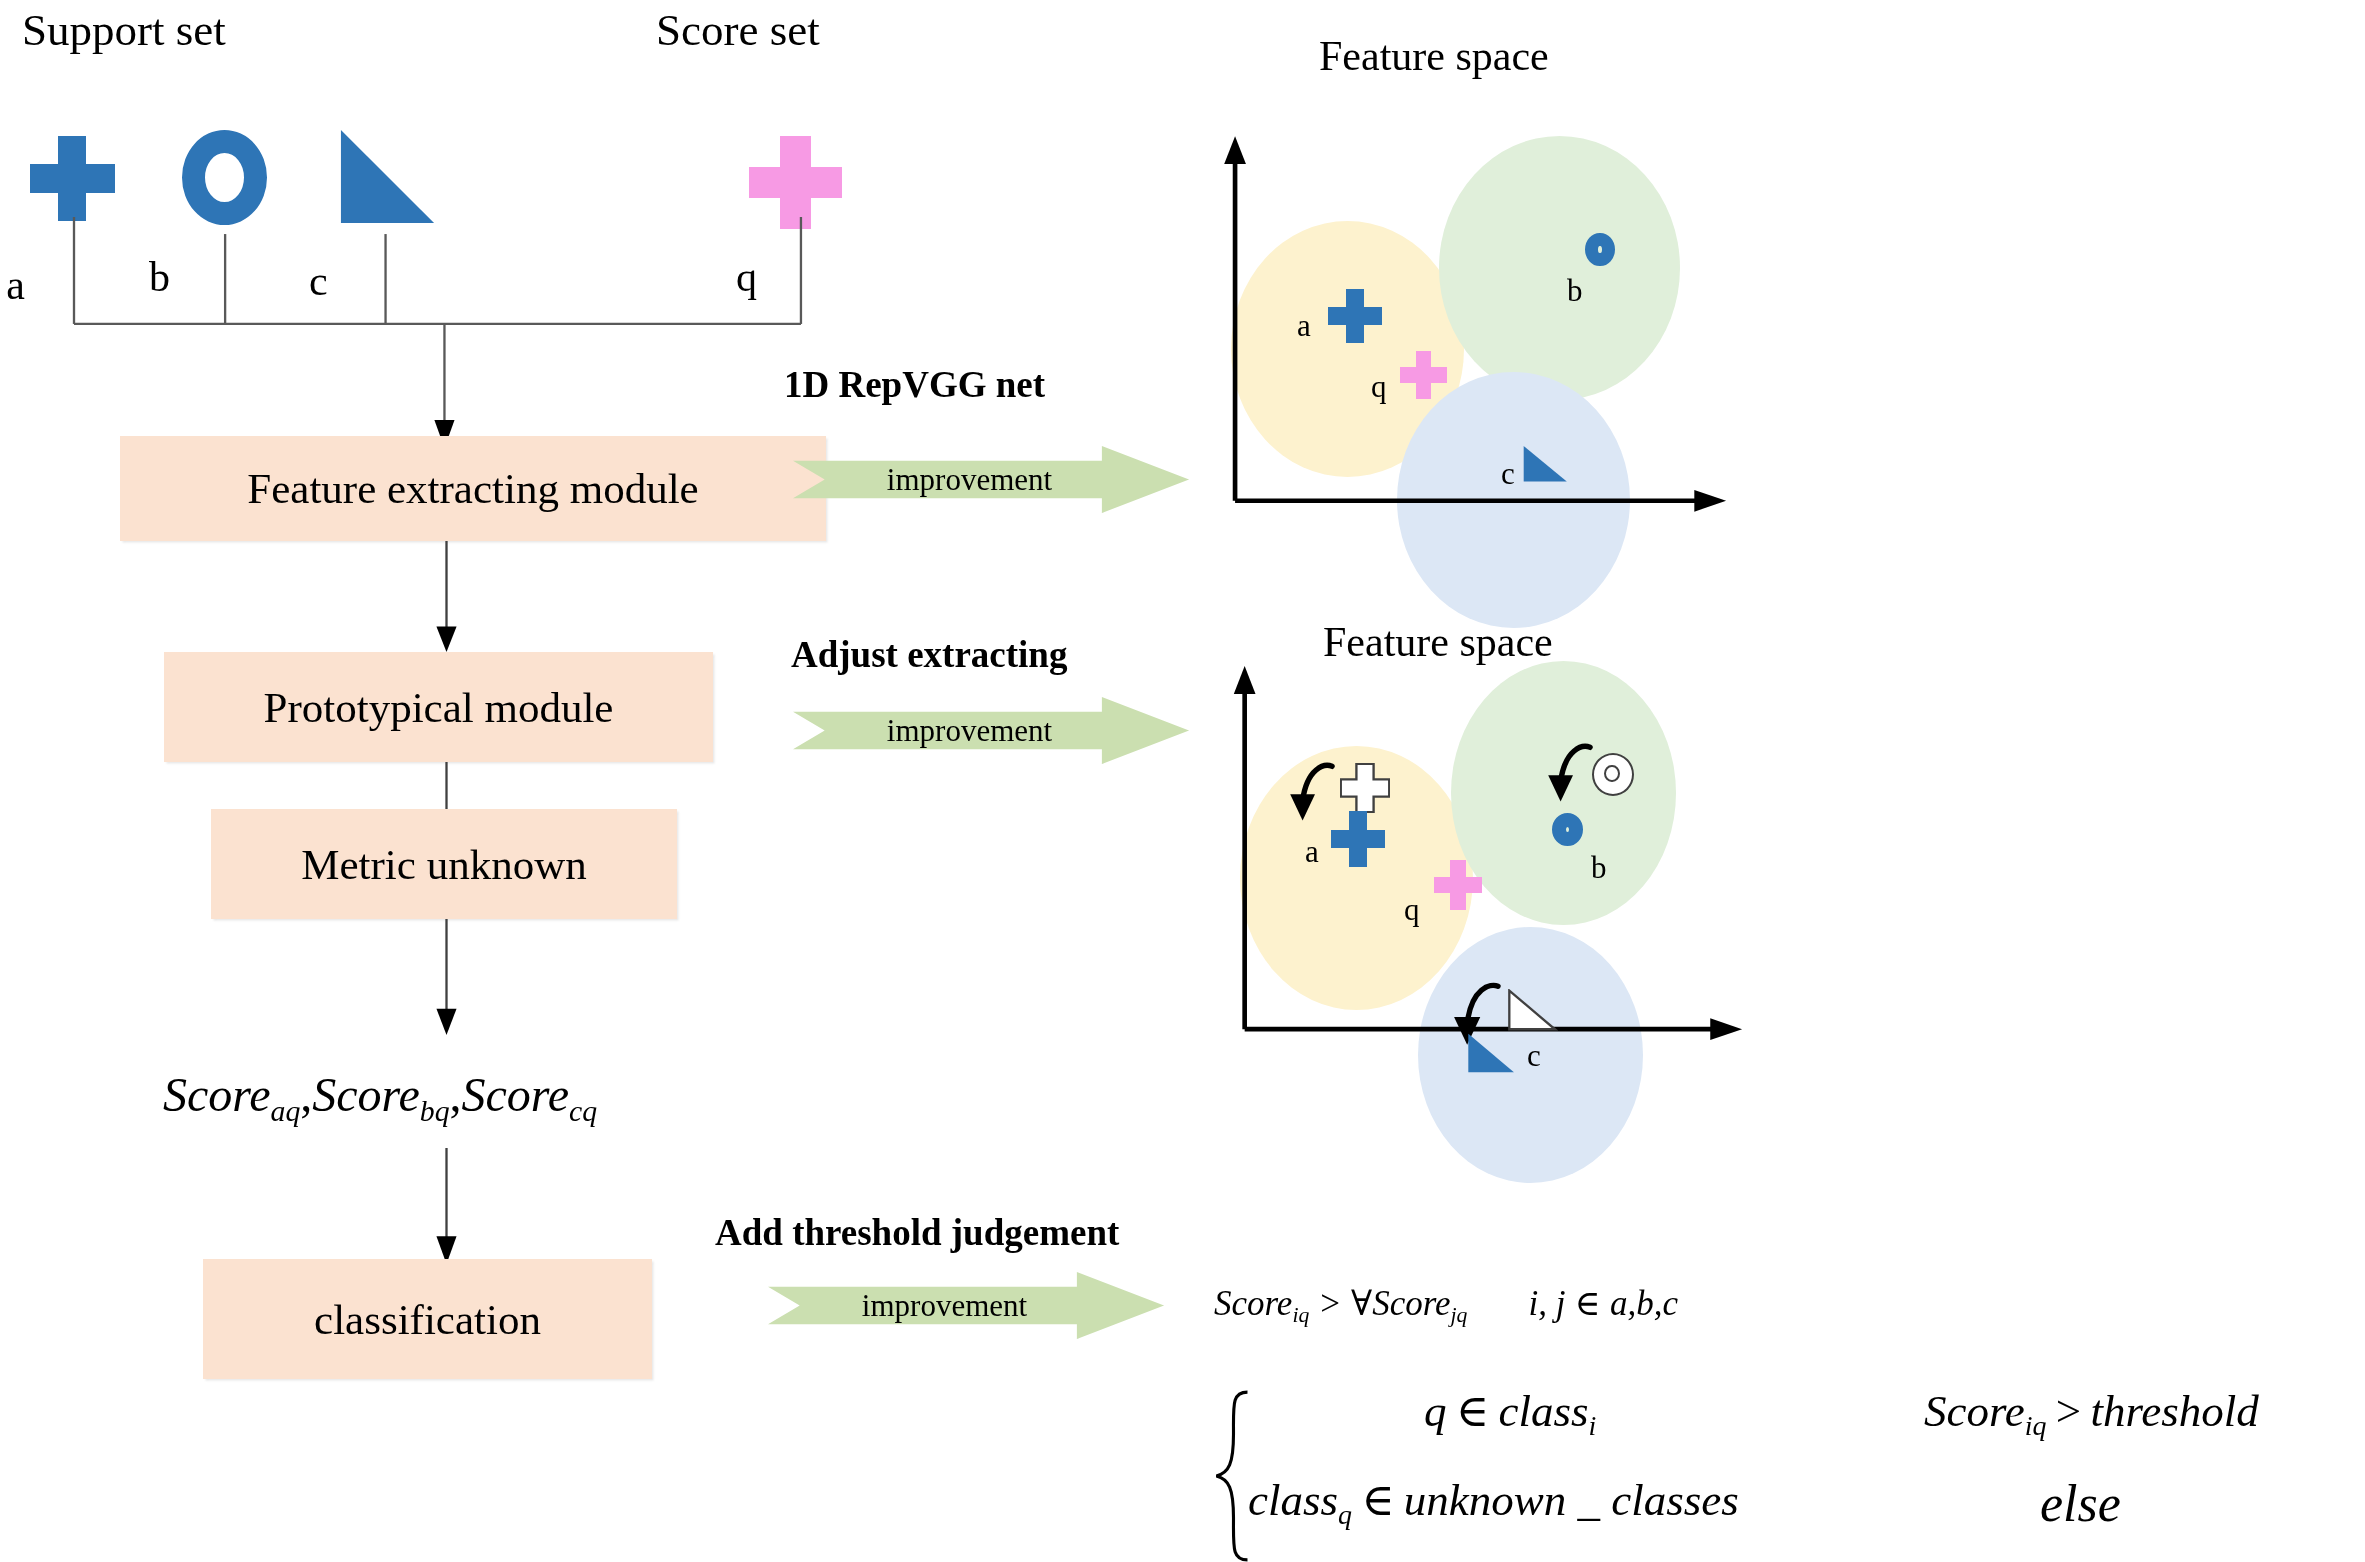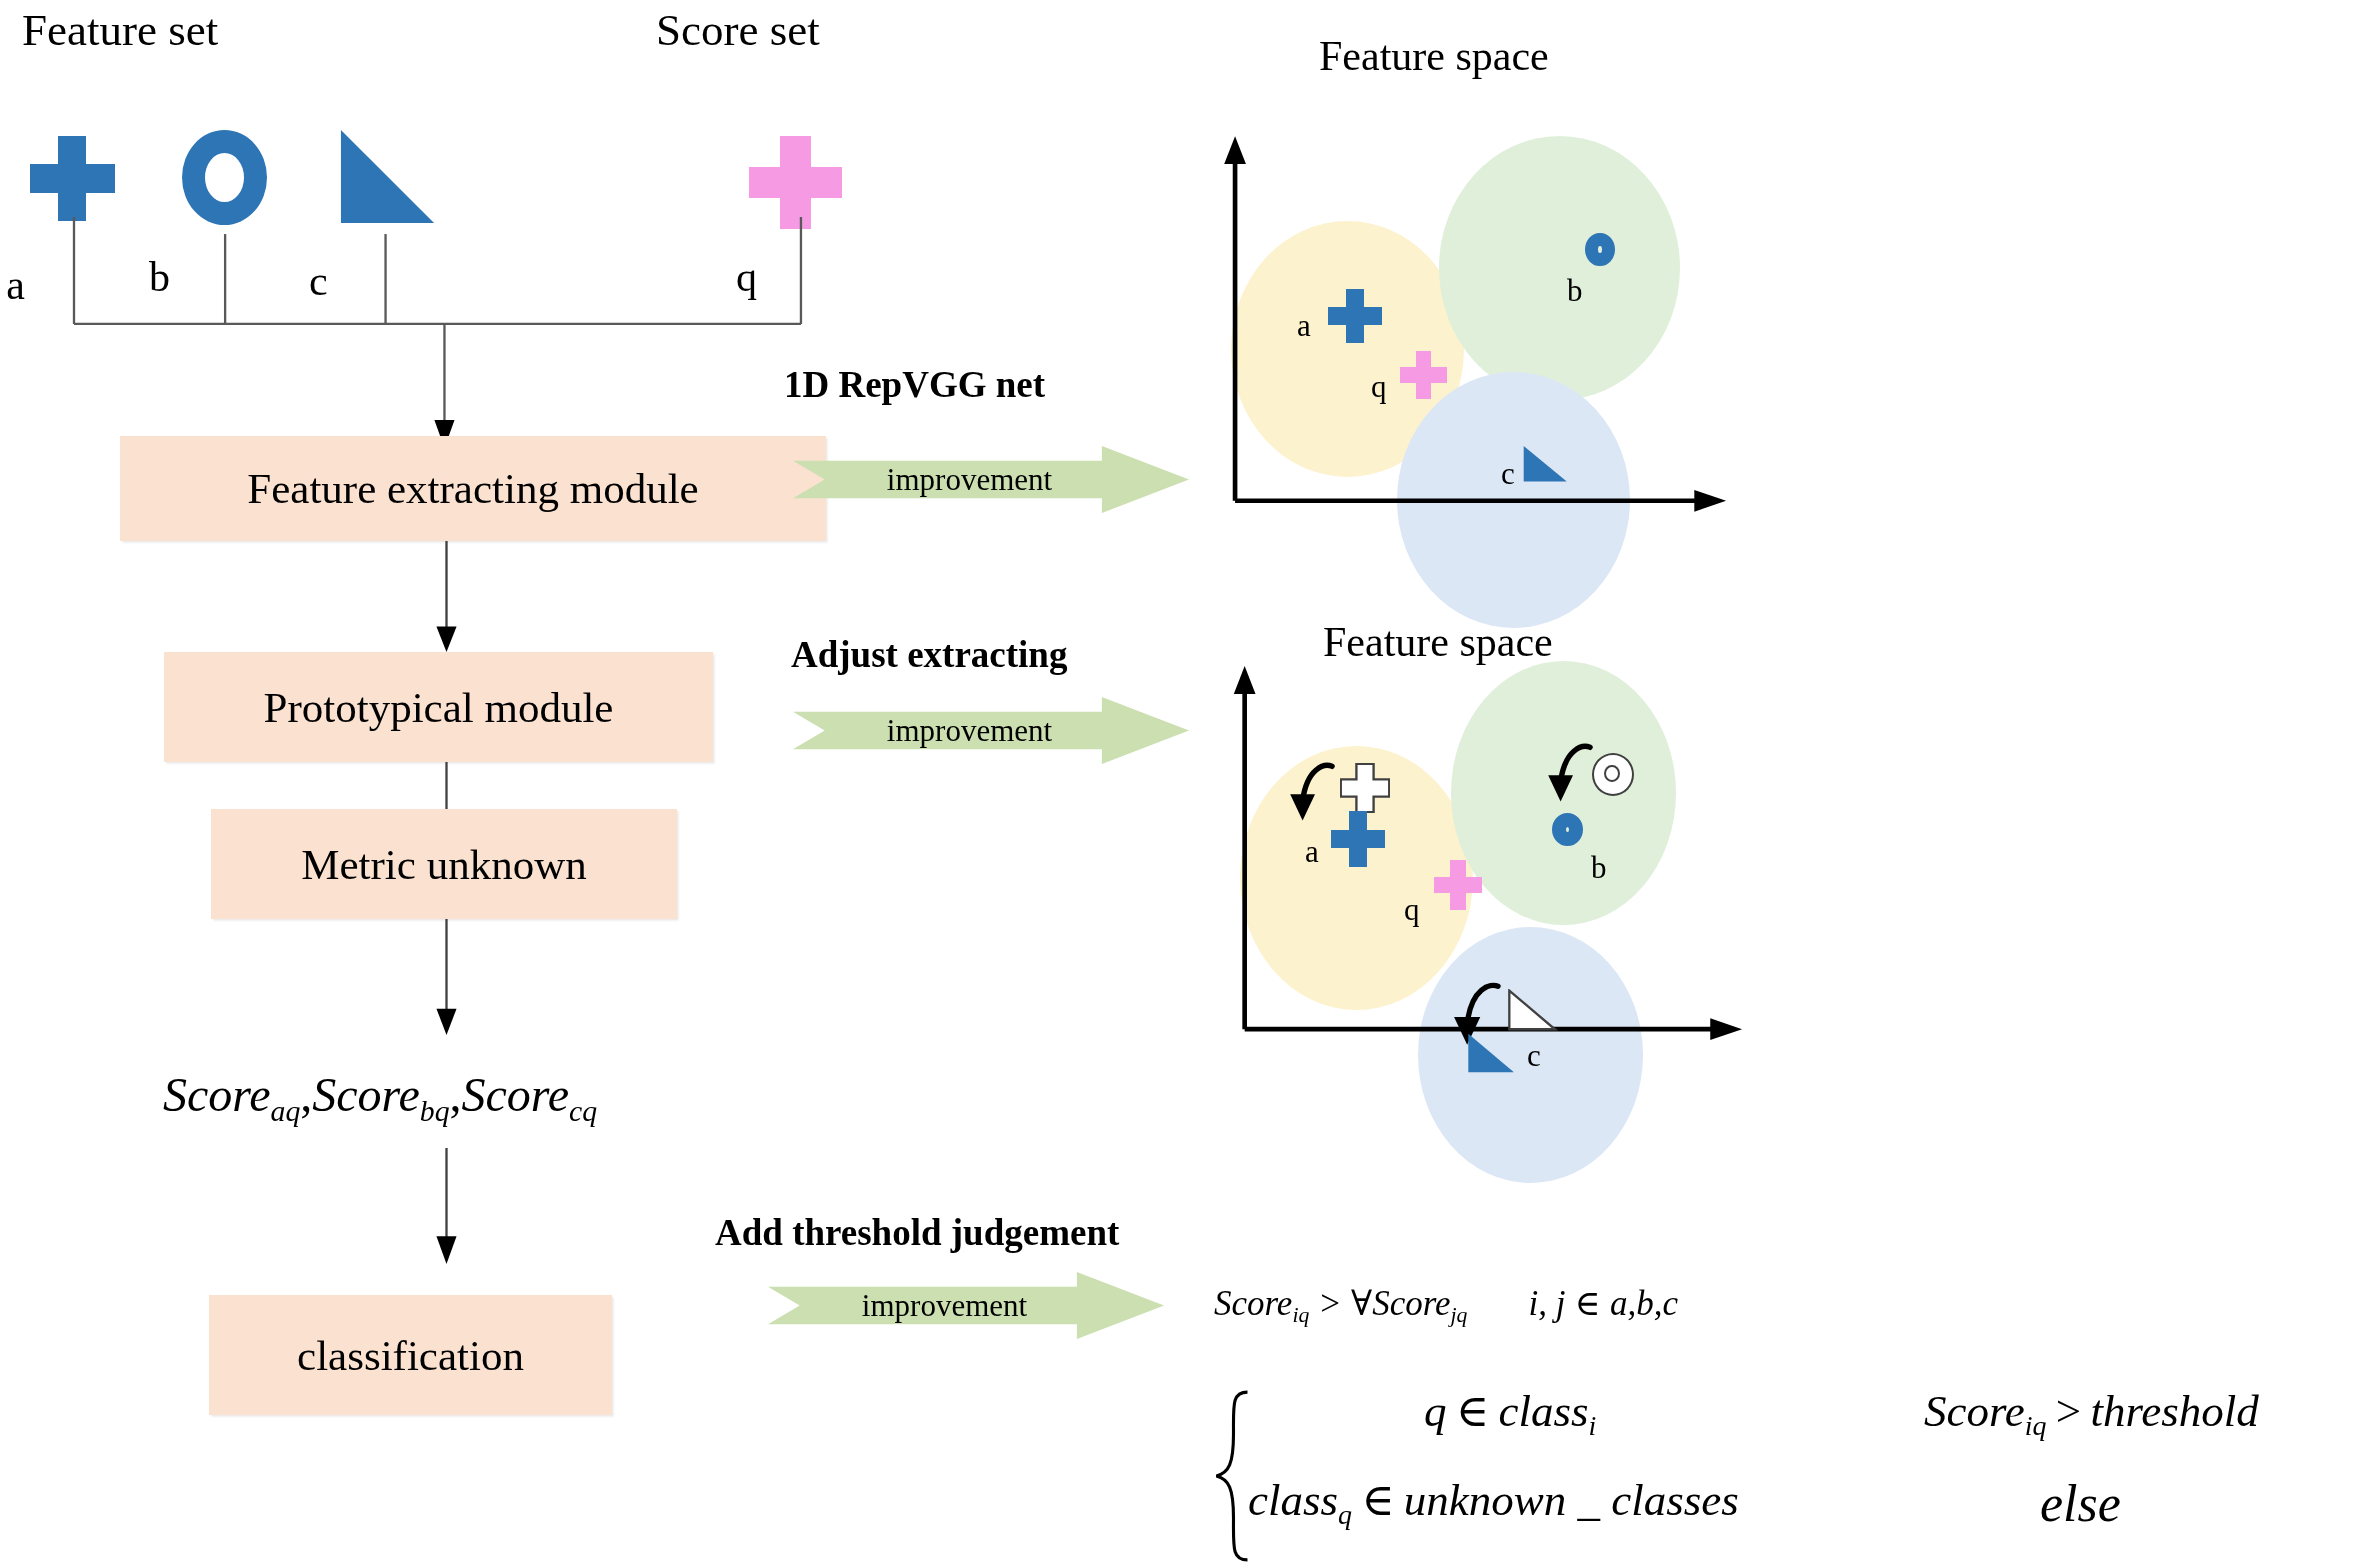--- a/index.html
+++ b/index.html
@@ -119,21 +119,21 @@
   }
 
   .ellipse {
     position: absolute;
     border-radius: 50%;
   }
 </style>
 </head>
 <body>
 
-<div class="abs hdr" style="left:22px; top:7.8px;">Feature set</div>
+<div class="abs hdr" style="left:22px; top:7.8px;">Support set</div>
 <div class="abs hdr" style="left:656px; top:7.8px;">Score set</div>
 
 <div class="cross abs" style="left:29.5px; top:136px; width:85px; height:85px; --c:#2E75B6; background:transparent;"></div>
 
 <div class="ring abs" style="left:182px; top:130px; width:85px; height:95px; border:23px solid #2E75B6;"></div>
 
 <svg class="abs" style="left:337px; top:130px;" width="101" height="97" viewBox="0 0 130 125">
   <polygon points="5,0 125,120 5,120" fill="#2E75B6"></polygon>
 </svg>
 
@@ -185,21 +185,21 @@
 
 <div class="abs math" style="left:163px; top:1071px; font-size:48px;">
   <span><span>Score</span><sub>aq</sub></span><span class="upr">,</span><span><span>Score</span><sub>bq</sub></span><span class="upr">,</span><span><span>Score</span><sub>cq</sub></span>
 </div>
 
 <svg class="abs" style="left:423px; top:1148px;" width="47" height="116" viewBox="0 0 60 150">
   <line x1="30" y1="0" x2="30" y2="118" stroke="#404040" stroke-width="3"></line>
   <polygon points="17,114 43,114 30,150" fill="#000000"></polygon>
 </svg>
 
-<div class="abs pbox" style="left:209px; top:1259px; width:403px; height:120px;margin-top:36px;">
+<div class="abs pbox" style="left:203px; top:1259px; width:449px; height:120px;">
   <span class="box-text">classification</span>
 </div>
 
 <div class="abs bold-label" style="left:784px; top:366px;">1D RepVGG net</div>
 <div class="abs garrow" style="left:793px; top:446px; width:396px; height:67px;">
   <span class="imp-text" style="margin-right:43px;">improvement</span>
 </div>
 
 <div class="abs bold-label" style="left:791px; top:636px;">Adjust extracting</div>
 <div class="abs garrow" style="left:793px; top:697px; width:396px; height:67px;">

